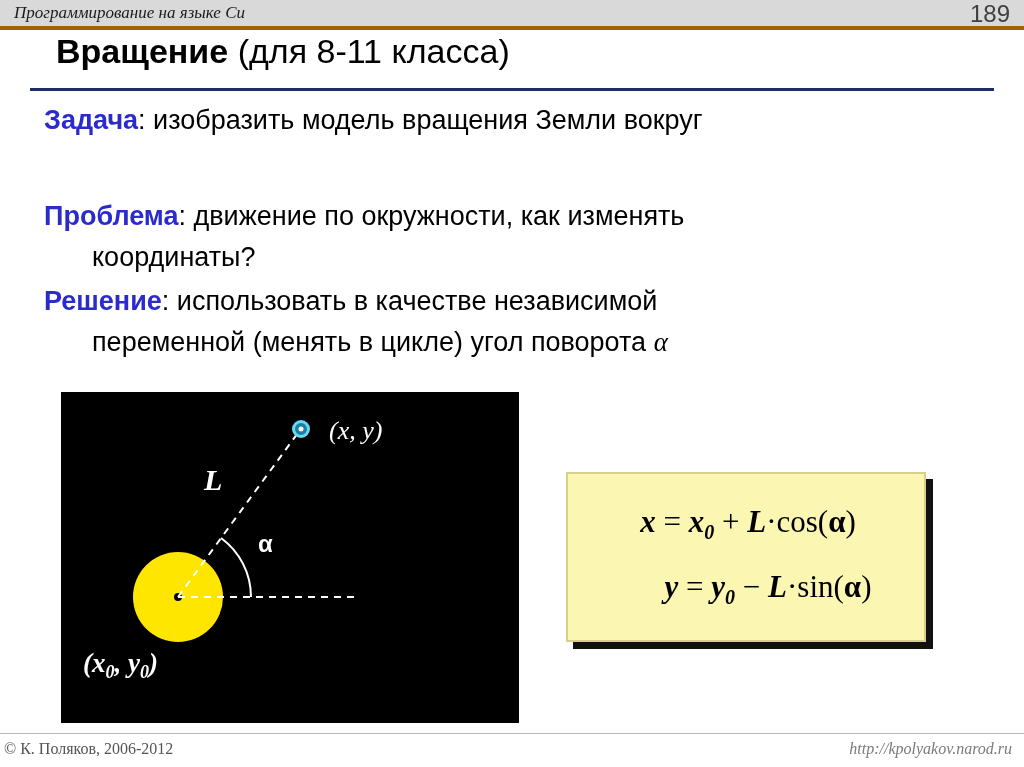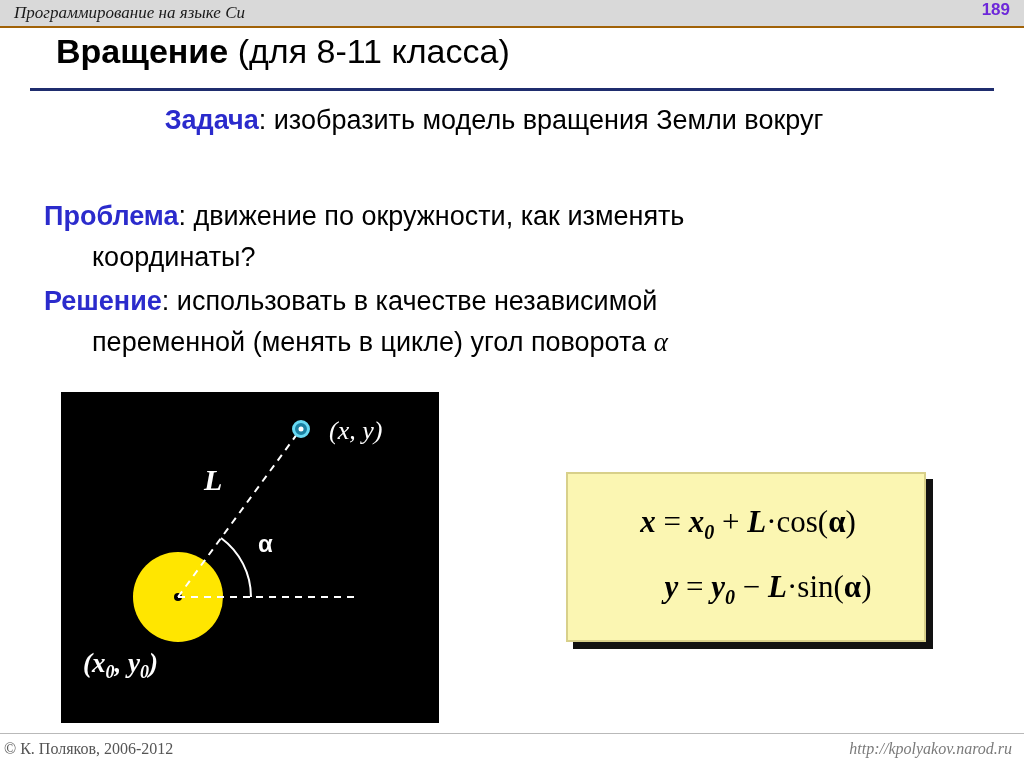--- a/index.html
+++ b/index.html
@@ -15,38 +15,38 @@
     overflow: hidden;
   }
 
   
   .topbar {
     position: absolute;
     left: 0; top: 0;
     width: 1024px;
     height: 26px;
     background: #d9d9d9;
-    border-bottom: 2px solid #a16207;
+    border-bottom: 4px solid #a16207;
   }
   .topbar-title {
     position: absolute;
     left: 14px; top: 3px;
     font-family: "Liberation Serif", serif;
     font-style: italic;
     font-size: 17px;
     color: #1a1a1a;
     white-space: nowrap;
   }
   .page-number {
     position: absolute;
     right: 14px; top: 0px;
     font-family: "Liberation Sans", sans-serif;
-    font-weight: bold;
-    font-size: 17px;
-    color: #6d28d9;
+    font-weight: normal;
+    font-size: 24px;
+    color: #404040;
   }
 
   
   .slide-title {
     position: absolute;
     left: 56px; top: 32px;
     font-size: 34px;
     color: #000000;
     white-space: nowrap;
   }
@@ -78,29 +78,29 @@
   .indent-line {
     padding-left: 48px;
     display: block;
   }
   .alpha-sym {
     font-family: "Liberation Serif", serif;
     font-style: italic;
     font-size: 27px;
   }
 
-  #p1 { top: 100px; text-align: center; }
+  #p1 { top: 100px; }
   #p2 { top: 196px; }
   #p3 { top: 281px; }
 
   
   .figure {
     position: absolute;
     left: 61px; top: 392px;
-    width: 378px;
+    width: 458px;
     height: 331px;
     background: #000000;
   }
   .figure svg { display: block; }
 
   
   .formula-shadow {
     position: absolute;
     left: 573px; top: 479px;
     width: 360px;

